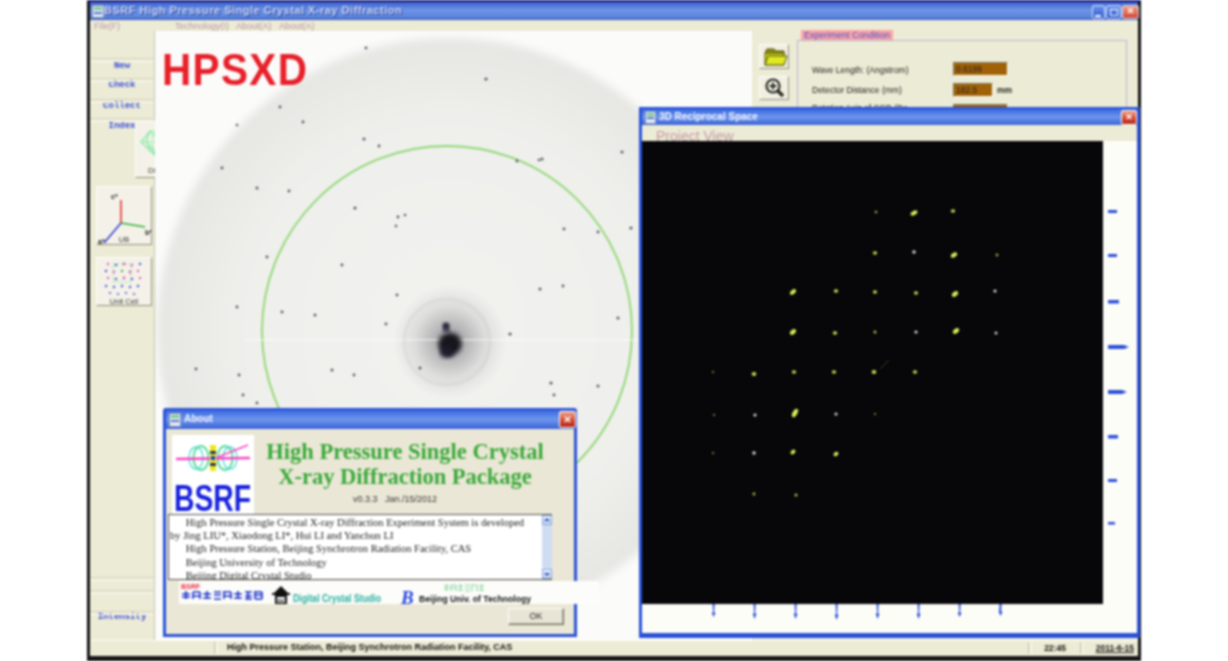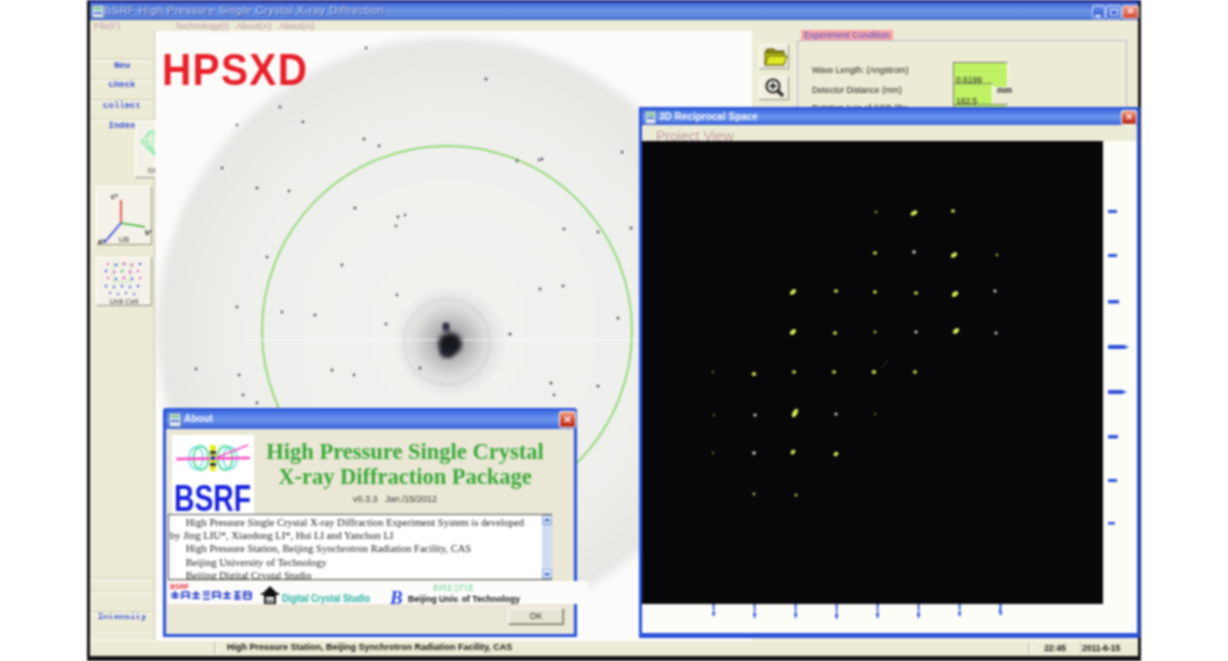--- a/index.html
+++ b/index.html
@@ -3,41 +3,41 @@
 <meta charset="utf-8">
 <style>
   html,body{margin:0;padding:0;}
   body{width:1228px;height:661px;background:#ffffff;position:relative;overflow:hidden;
        font-family:"Liberation Sans", sans-serif;}
   .abs{position:absolute;}
   #app{left:87px;top:0;width:1054px;height:661px;background:#111;}
   
   #titlebar{left:90px;top:2px;width:1048px;height:18px;
     background:linear-gradient(#3a5ecd,#6e95e6 45%,#5a84dc 85%,#3858c4);}
-  #titletxt{left:104px;top:4px;font-size:11px;font-weight:normal;color:#c9d9f8;letter-spacing:0.5px;text-shadow:1px 1px 0 #2a3a9a;}
+  #titletxt{left:104px;top:4px;font-size:11px;font-weight:bold;color:#c9d9f8;letter-spacing:0.5px;text-shadow:1px 1px 0 #2a3a9a;}
   .winbtn{top:5px;height:12px;border-radius:2px;border:1px solid #cfe0ff;}
   
   #menubar{left:90px;top:20px;width:1048px;height:11px;background:#ecebd5;}
   .menuitem{top:21px;font-size:9px;color:#bb97a8;}
   
   #sidebar{left:90px;top:31px;width:64px;height:609px;background:#ecebd5;border-right:1px solid #c9c5ae;}
   .sbtxt{width:64px;text-align:center;font-family:"Liberation Mono",monospace;font-size:9px;font-weight:bold;color:#3b4fd8;margin-top:16px;}
   .sep{left:90px;width:63px;height:2px;border-top:1px solid #d8d4c0;border-bottom:1px solid #fbfaf4;}
   .sbbtn{left:96px;width:56px;background:#f4f2e8;border:1px solid;border-color:#fffef8 #8e8e7e #8e8e7e #fffef8;box-sizing:border-box;}
   .sblab{width:100%;text-align:center;font-size:7.5px;color:#333;position:absolute;}
   
   #canvas{left:155px;top:31px;width:597px;height:609px;background:#fbfbfa;overflow:hidden;}
   #hpsxd{left:162px;top:44px;font-size:45px;font-weight:bold;color:#e8202a;transform:scaleX(0.90);transform-origin:left top;letter-spacing:1.5px;}
   
   #rpanel{left:752px;top:31px;width:386px;height:609px;background:#ecebd5;}
   .toolbtn{left:759px;width:30px;background:#f2efe2;border:1px solid;border-color:#fffef8 #8e8e7e #8e8e7e #fffef8;box-sizing:border-box;}
   #groupbox{left:797px;top:40px;width:328px;height:200px;border:1px solid #b9b4d2;border-bottom:none;}
   #grouptitle{left:801px;top:30px;font-size:9px;color:#4152d0;background:#fca5a5;padding:0 3px;}
   .flabel{font-size:8.5px;color:#222;}
-  .field{background:#bef264;border:1px solid;border-color:#7a7a6a #fffef8 #fffef8 #7a7a6a;box-sizing:border-box;font-size:8.5px;color:#222;padding:12px 2px;}
+  .field{background:#a16207;border:1px solid;border-color:#7a7a6a #fffef8 #fffef8 #7a7a6a;box-sizing:border-box;font-size:8.5px;color:#222;padding:1px 2px;}
   
   #statusbar{left:90px;top:640px;width:1048px;height:16px;background:#ecebd5;border-top:1px solid #fffef8;}
   .stsep{top:642px;width:2px;height:12px;border-left:1px solid #c9c5ae;border-right:1px solid #fbfaf4;}
   #blackbar{left:87px;top:656px;width:1054px;height:5px;background:#151515;}
   
   #w3d{left:639px;top:107px;width:501px;height:531px;background:#2a52d8;}
   #w3dtitle{left:642px;top:109px;width:495px;height:16px;
     background:linear-gradient(#3a67e0,#6d96ec 50%,#3a62d8);}
   #w3dmenu{left:642px;top:125px;width:495px;height:16px;background:#ecebd5;}
   #w3dcanvas{left:642px;top:141px;width:461px;height:463px;background:#07070a;}
@@ -46,21 +46,21 @@
   
   #about{left:163px;top:408px;width:414px;height:229px;background:#2a52d8;border-radius:3px 3px 0 0;}
   #abtitle{left:166px;top:410px;width:408px;height:19px;border-radius:2px 2px 0 0;
     background:linear-gradient(#3a67e0,#6d96ec 50%,#3a62d8);}
   #abbody{left:166px;top:429px;width:408px;height:205px;background:#ebe7d6;}
   .xbtn{background:linear-gradient(#f0a088,#d4442c 60%,#b02818);border:1px solid #fff;border-radius:2px;color:#fff;font-weight:bold;text-align:center;}
   #abheading{left:247px;top:439px;width:316px;text-align:center;font-family:"Liberation Serif",serif;font-weight:bold;font-size:22.5px;line-height:25px;color:#3aa93a;}
   #abver{left:245px;top:494px;width:300px;text-align:center;font-size:9px;color:#333;}
   #abtext{left:168px;top:514px;width:384px;height:66px;background:#fff;border:1px solid #505050;box-sizing:border-box;overflow:hidden;}
   #abtext .t{font-family:"Liberation Serif",serif;font-size:10.5px;line-height:13.2px;color:#1a1a1a;margin:1px 0 0 1px;white-space:nowrap;}
-  #logostrip{left:168px;top:581px;width:420px;height:23px;background:#fcfcfa;}
+  #logostrip{left:179px;top:581px;width:420px;height:23px;background:#fcfcfa;}
   #okbtn{left:508px;top:608px;width:54px;height:15px;background:#e9e5d6;border:1px solid;border-color:#fffef8 #6a6a5a #6a6a5a #fffef8;box-shadow:inset -1px -1px 0 #b0ad9c;font-size:9px;color:#222;text-align:center;line-height:14px;}
 </style>
 </head>
 <body>
 <div id="blurwrap" style="position:absolute;left:0;top:0;width:1228px;height:661px;filter:blur(0.8px);">
 <div id="app" class="abs"></div>
 <div id="titlebar" class="abs"></div>
 <div id="titletxt" class="abs">BSRF High Pressure Single Crystal X-ray Diffraction</div>
 <div class="abs" style="left:92px;top:5px;width:10px;height:11px;background:#dfe8f2;border:1px solid #8899bb;">
       <span style="position:absolute;left:1px;top:1px;width:8px;height:3px;background:#7fc89a;"></span>
@@ -423,15 +423,15 @@
 </svg>
 </div>
 <div id="okbtn" class="abs">OK</div>
 
 <div id="statusbar" class="abs"></div>
 <div class="abs" style="left:227px;top:642px;font-size:9px;font-weight:bold;color:#111;">High Pressure Station, Beijing Synchrotron Radiation Facility, CAS</div>
 <div class="stsep abs" style="left:214px;"></div>
 <div class="stsep abs" style="left:1028px;"></div>
 <div class="abs" style="left:1032px;top:643px;width:46px;text-align:center;font-size:8.5px;font-weight:bold;color:#111;">22:45</div>
 <div class="stsep abs" style="left:1080px;"></div>
-<div class="abs" style="left:1082px;top:643px;width:52px;text-align:left;font-size:8.5px;font-weight:bold;color:#111;">2011-6-15</div>
+<div class="abs" style="left:1082px;top:643px;width:52px;text-align:right;font-size:8.5px;font-weight:bold;color:#111;text-decoration:underline;">2011-6-15</div>
 <div id="blackbar" class="abs"></div>
 </div>
 
 </body></html>

